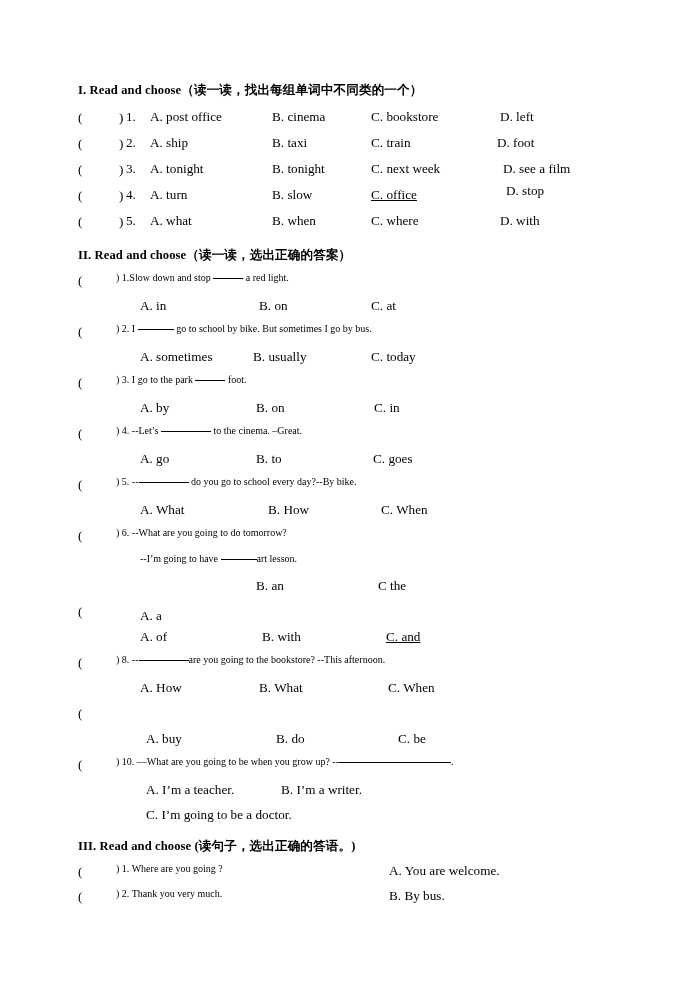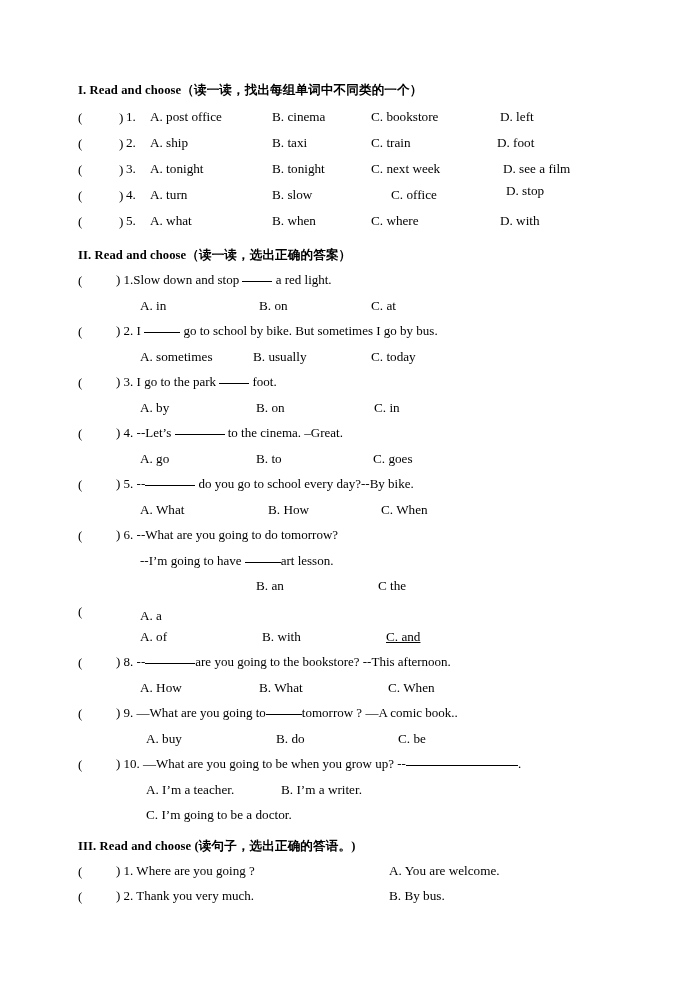--- a/index.html
+++ b/index.html
@@ -24,21 +24,21 @@
   }
   .sec-head {
     position: absolute;
     font-weight: bold;
     font-size: 12.6px;
     white-space: nowrap;
     letter-spacing: 0.1px;
   }
   .row {
     position: absolute;
-    font-size: 13px;
+    font-size: 10px;
     white-space: nowrap;
     line-height: 1;
   }
   .paren {
     position: absolute;
     font-size: 13.2px;
     white-space: nowrap;
   }
   .col {
     position: absolute;
@@ -85,21 +85,21 @@
   <div class="col" style="left:150px; top:162px;">A. tonight</div>
   <div class="col" style="left:272px; top:162px;">B. tonight</div>
   <div class="col" style="left:371px; top:162px;">C. next week</div>
   <div class="col" style="left:503px; top:162px;">D. see a film</div>
 
   <div class="paren" style="left:78px; top:188px;">(</div>
   <div class="paren" style="left:119px; top:188px;">)</div>
   <div class="col" style="left:126px; top:188px;">4.</div>
   <div class="col" style="left:150px; top:188px;">A. turn</div>
   <div class="col" style="left:272px; top:188px;">B. slow</div>
-  <div class="col" style="left:391px; top:188px;">C. office</div>
+  <div class="col" style="left:371px; top:188px;text-decoration:underline;">C. office</div>
   <div class="col" style="left:506px; top:184px;text-align:center;">D. stop</div>
 
   <div class="paren" style="left:78px; top:214px;">(</div>
   <div class="paren" style="left:119px; top:214px;">)</div>
   <div class="col" style="left:126px; top:214px;">5.</div>
   <div class="col" style="left:150px; top:214px;">A. what</div>
   <div class="col" style="left:272px; top:214px;">B. when</div>
   <div class="col" style="left:371px; top:214px;">C. where</div>
   <div class="col" style="left:500px; top:214px;">D. with</div>
 
@@ -170,24 +170,20 @@
   <div class="paren" style="left:78px; top:655px;">(</div>
   <div class="row" style="left:116px; top:655px;">
     <span>)</span>
     <span>8.</span> <span>--</span><span class="blank b-lg"></span><span>are you going to the bookstore?        --This  afternoon.</span>
   </div>
   <div class="col" style="left:140px; top:681px;">A. How</div>
   <div class="col" style="left:259px; top:681px;">B. What</div>
   <div class="col" style="left:388px; top:681px;">C. When</div>
 
   <div class="paren" style="left:78px; top:706px;">(</div>
-  <div class="row" style="left:116px; top:706px;">
-    <span>)</span>
-    <span>9.</span> <span>—What are you going to</span><span class="blank b-md"></span><span>tomorrow ?    —A comic book..</span>
-  </div>
   <div class="col" style="left:146px; top:732px;">A. buy</div>
   <div class="col" style="left:276px; top:732px;">B. do</div>
   <div class="col" style="left:398px; top:732px;">C. be</div>
 
   <div class="paren" style="left:78px; top:757px;">(</div>
   <div class="row" style="left:116px; top:757px;">
     <span>)</span>
     <span>10.</span> <span>—What are you going to be when you grow up?   --</span><span class="blank b-xl"></span><span>.</span>
   </div>
   <div class="col" style="left:146px; top:783px;">A. I’m a teacher.</div>

